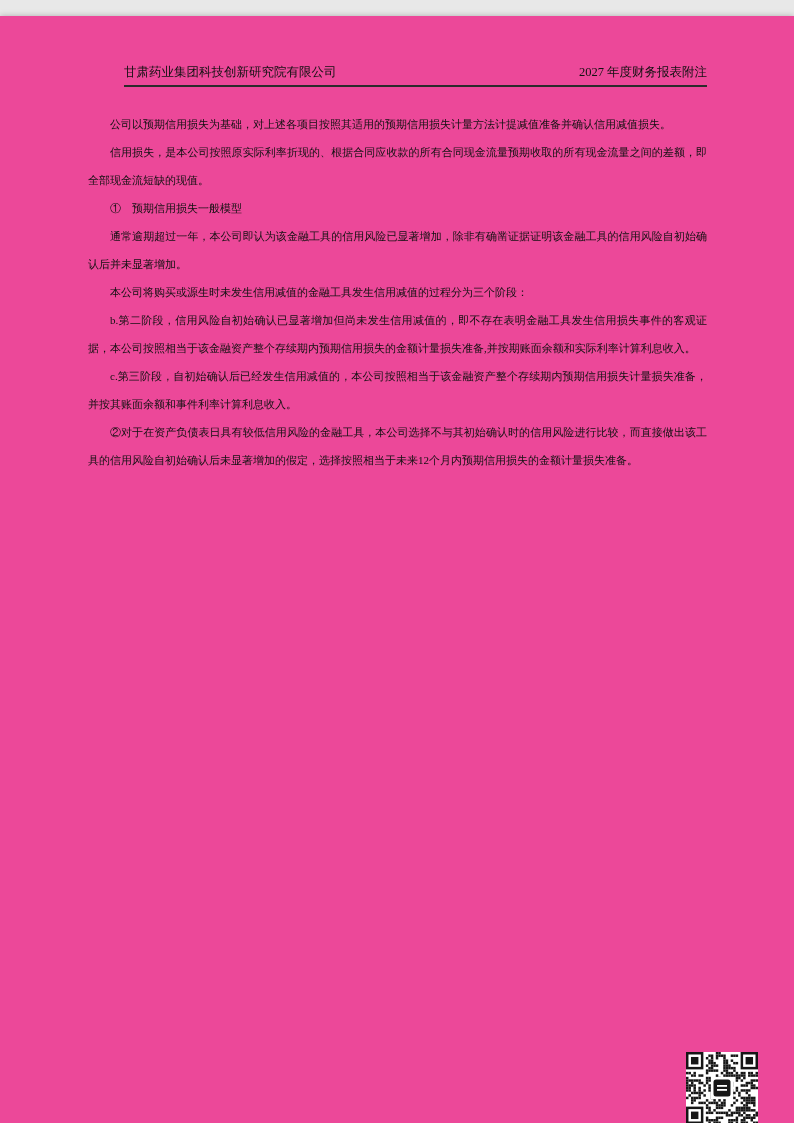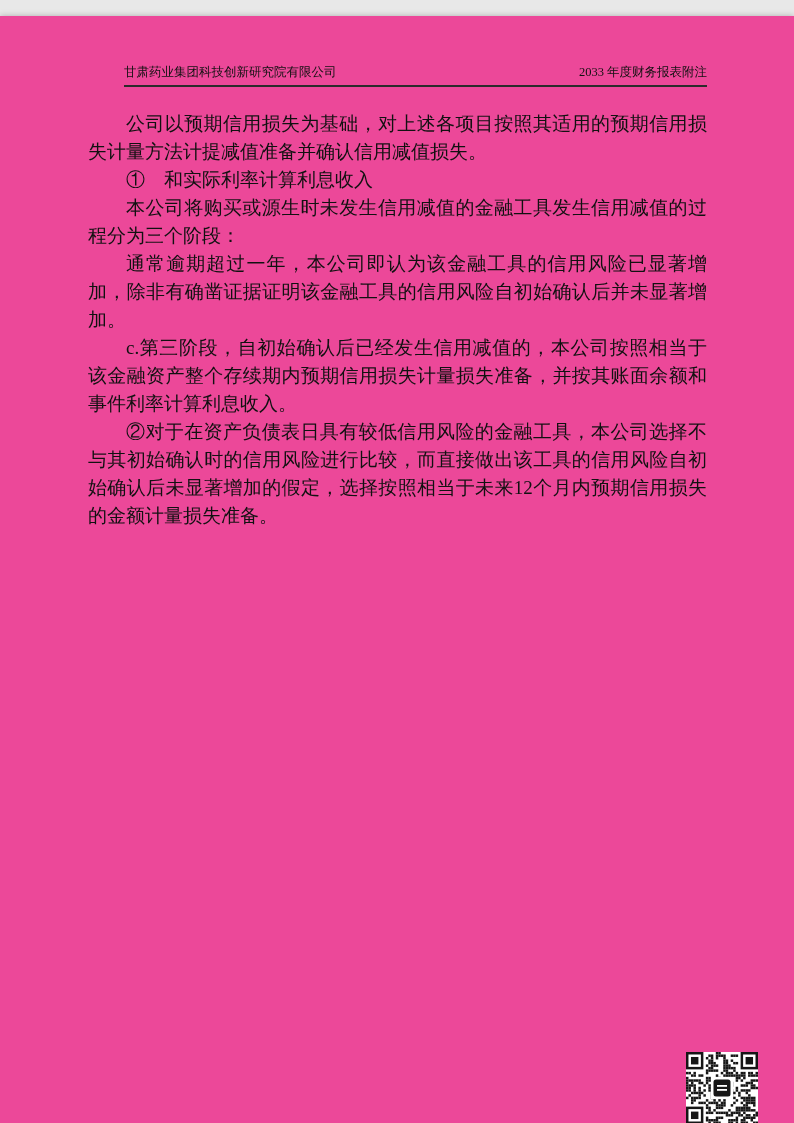--- a/index.html
+++ b/index.html
@@ -26,21 +26,21 @@
     padding-bottom: 5px;
     font-size: 12.5px;
     line-height: 16px;
     white-space: nowrap;
   }
   .content {
     position: absolute;
     left: 88px;
     right: 87px;
     top: 94px;
-    font-size: 19px;
+    font-size: 11px;
     line-height: 28px;
     text-align: justify;
   }
   .content p {
     margin: 0;
     text-indent: 2em;
     word-break: break-all;
   }
   .page-number {
     position: absolute;
@@ -58,28 +58,30 @@
     height: 72px;
   }
 </style>
 </head>
 <body>
 
 <div class="page">
 
   <div class="header">
     <span>甘肃药业集团科技创新研究院有限公司</span>
-    <span>2033 年度财务报表附注</span>
+    <span>2027 年度财务报表附注</span>
   </div>
 
   <div class="content">
     <p>公司以预期信用损失为基础，对上述各项目按照其适用的预期信用损失计量方法计提减值准备并确认信用减值损失。</p>
-    <p>①　和实际利率计算利息收入</p>
+    <p>信用损失，是本公司按照原实际利率折现的、根据合同应收款的所有合同现金流量预期收取的所有现金流量之间的差额，即全部现金流短缺的现值。</p>
+    <p>①　预期信用损失一般模型</p>
+    <p>通常逾期超过一年，本公司即认为该金融工具的信用风险已显著增加，除非有确凿证据证明该金融工具的信用风险自初始确认后并未显著增加。</p>
     <p>本公司将购买或源生时未发生信用减值的金融工具发生信用减值的过程分为三个阶段：</p>
-    <p>通常逾期超过一年，本公司即认为该金融工具的信用风险已显著增加，除非有确凿证据证明该金融工具的信用风险自初始确认后并未显著增加。</p>
+    <p>b.第二阶段，信用风险自初始确认已显著增加但尚未发生信用减值的，即不存在表明金融工具发生信用损失事件的客观证据，本公司按照相当于该金融资产整个存续期内预期信用损失的金额计量损失准备,并按期账面余额和实际利率计算利息收入。</p>
     <p>c.第三阶段，自初始确认后已经发生信用减值的，本公司按照相当于该金融资产整个存续期内预期信用损失计量损失准备，并按其账面余额和事件利率计算利息收入。</p>
     <p>②对于在资产负债表日具有较低信用风险的金融工具，本公司选择不与其初始确认时的信用风险进行比较，而直接做出该工具的信用风险自初始确认后未显著增加的假定，选择按照相当于未来12个月内预期信用损失的金额计量损失准备。</p>
   </div>
 
   <div class="page-number">26</div>
 
   <div class="qr"><svg width="72" height="72" viewBox="0 0 72 72" xmlns="http://www.w3.org/2000/svg">
         <rect width="72" height="72" fill="#fff"></rect>
         <rect x="29.79" y="0.00" width="2.48" height="2.48" fill="#161616"></rect>
         <rect x="32.28" y="0.00" width="2.48" height="2.48" fill="#161616"></rect>

